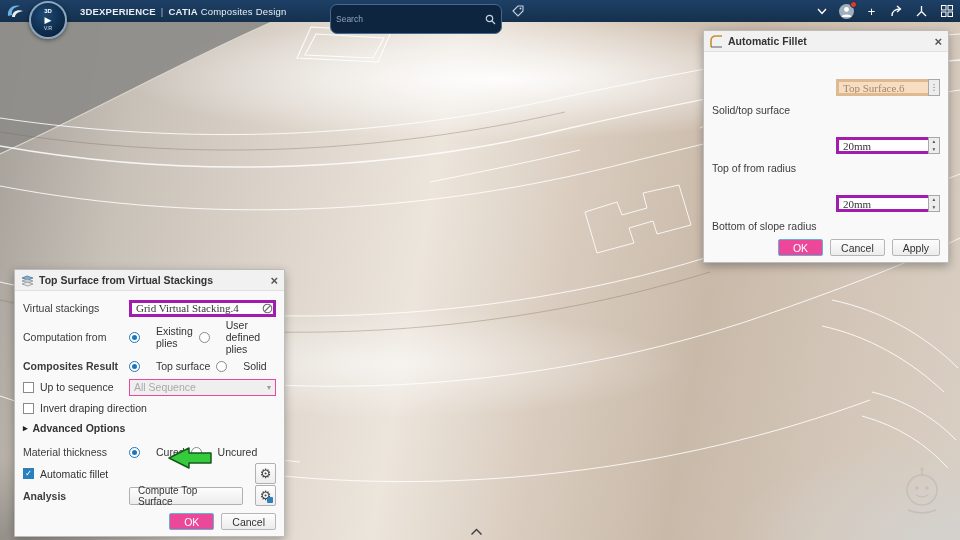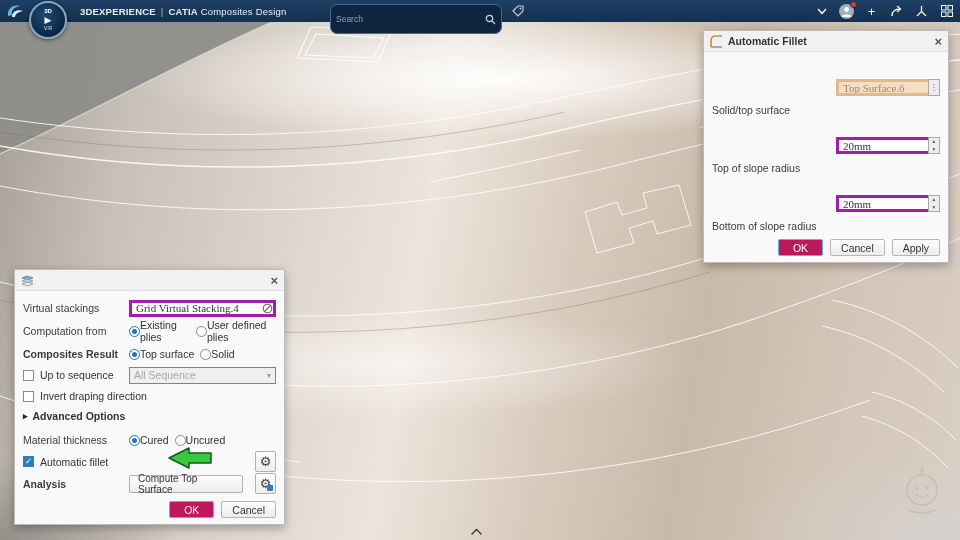--- a/index.html
+++ b/index.html
@@ -58,30 +58,30 @@
     background:#f1f1f1; border-bottom:1px solid #e0e0e0; font-weight:bold; font-size:10.5px; }
   .dlg-close { margin-left:auto; font-size:13px; color:#555; line-height:1; cursor:default; }
   .dlg-body { padding:7px 8px 6px 8px; }
   .row { display:flex; align-items:center; min-height:20px; margin-bottom:1px; gap:6px; }
   .lbl { width:100px; flex:none; color:#3c3c3c; }
   .lbl.bold { font-weight:bold; }
   .radio { width:11px; height:11px; border-radius:50%; border:1px solid #8a8a8a; background:#fff;
     display:inline-block; position:relative; flex:none; }
   .radio.sel { border-color:#1d76bb; }
   .radio.sel::after { content:""; position:absolute; inset:2px; border-radius:50%; background:#1d76bb; }
-  .opt { display:flex; align-items:center; gap:0; }
+  .opt { display:flex; align-items:center; gap:16px; }
   .cb { width:11px; height:11px; border:1px solid #8a8a8a; background:#fff; flex:none;
     display:flex; align-items:center; justify-content:center; font-size:8.5px; line-height:1; }
   .cb.on { background:#2a7fbf; border-color:#2a7fbf; color:#fff; }
   .tfield { height:17px; border:3px solid #a21caf; background:#fff; color:#333;
     font-size:11px; font-family:Liberation Serif, serif; padding:0 4px; width:100%; outline:none; }
   .btn { height:17px; border:1px solid #b6b6b6; border-radius:2px;
     background:linear-gradient(#fdfdfd,#ececec); color:#333; font-size:10.5px;
     display:inline-flex; align-items:center; justify-content:center; padding:0 10px; cursor:default; }
-  .btn.ok { background:#be185d; border-color:#62b2d8; color:#fff; padding:3px 14px; }
+  .btn.ok { background:#ec4899; border-color:#62b2d8; color:#fff; padding:3px 14px; }
   .btn-row { display:flex; justify-content:flex-end; gap:7px; margin-top:7px; }
 
   
   .fillet-dlg { left:703px; top:30px; width:246px; }
   .fillet-dlg .lbl { width:118px;margin-top:45px; }
   .fieldwrap { flex:1; display:flex; height:17px; }
   .fieldwrap .tfield { border-right:none; }
   .fieldwrap .peach { background:#f7ddc1; border-color:#dfb98f; color:#a2876c; }
   .side-ctl { width:12px; height:17px; border:1px solid #a8a8a8; background:#ededed;
     display:flex; flex-direction:column; align-items:center; justify-content:center;
@@ -236,21 +236,21 @@
     </div>
     <div class="dlg-body">
       <div class="row">
         <span class="lbl">Solid/top surface</span>
         <div class="fieldwrap">
           <input class="tfield peach" value="Top Surface.6" style="">
           <span class="side-ctl">⋮</span>
         </div>
       </div>
       <div class="row">
-        <span class="lbl">Top of slope radius</span>
+        <span class="lbl">Top of from radius</span>
         <div class="fieldwrap">
           <input class="tfield" value="20mm" style="">
           <span class="spin">
             <span>▴</span>
             <span>▾</span>
           </span>
         </div>
       </div>
       <div class="row">
         <span class="lbl">Bottom of slope radius</span>
@@ -270,20 +270,21 @@
     </div>
   </div>
 
   <div class="dlg stack-dlg">
     <div class="dlg-title">
       <svg width="13" height="13" viewBox="0 0 13 13">
         <path d="M1,4 L6,2 L12,4 L7,6 Z" fill="#7fb2d9" stroke="#3a6f99" stroke-width="0.7"></path>
         <path d="M1,7 L6,5 L12,7 L7,9 Z" fill="#cfcfcf" stroke="#8a8a8a" stroke-width="0.7"></path>
         <path d="M1,10 L6,8 L12,10 L7,12 Z" fill="#e8e8e8" stroke="#8a8a8a" stroke-width="0.7"></path>
       </svg>
+      <span>Top Surface from Virtual Stackings</span>
       <span class="dlg-close">×</span>
     </div>
     <div class="dlg-body">
 
       <div class="row">
         <span class="lbl">Virtual stackings</span>
         <div class="vs-wrap">
           <input class="tfield" value="Grid Virtual Stacking.4" style="">
           <svg class="vs-ic" viewBox="0 0 11 11">
             <circle cx="5.5" cy="5.5" r="4.3" fill="none" stroke="#6a6a6a" stroke-width="1.1"></circle>

